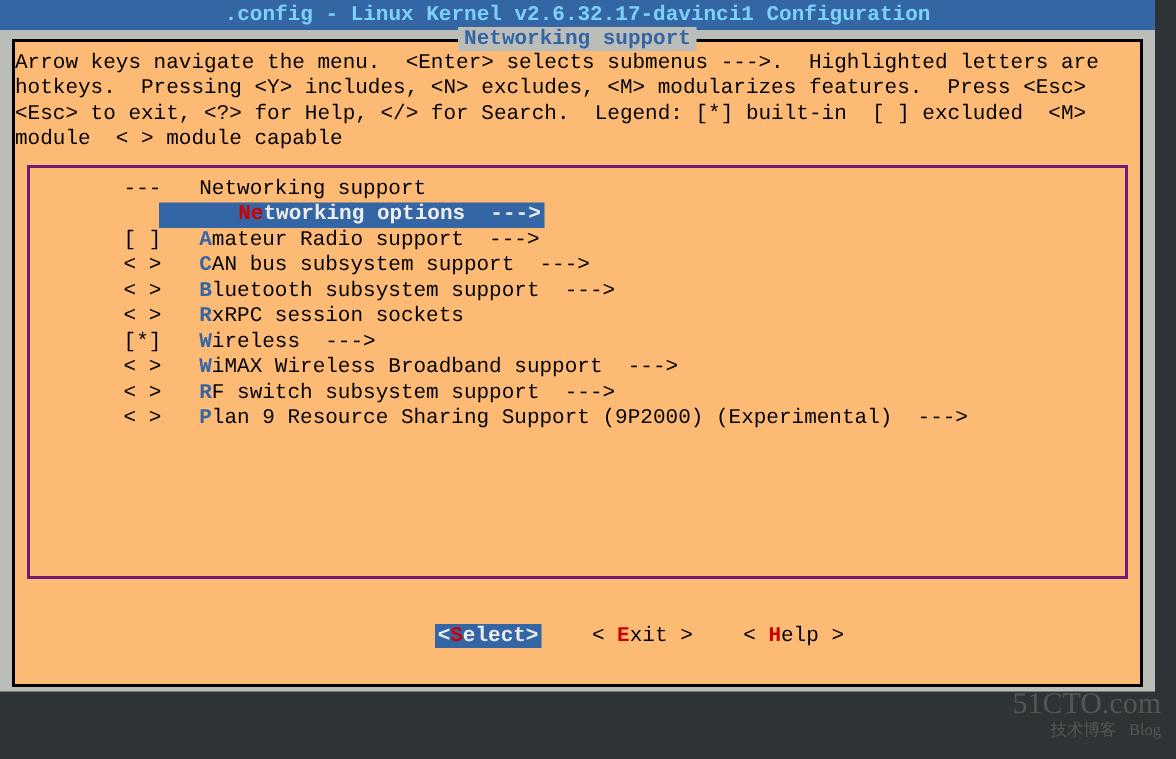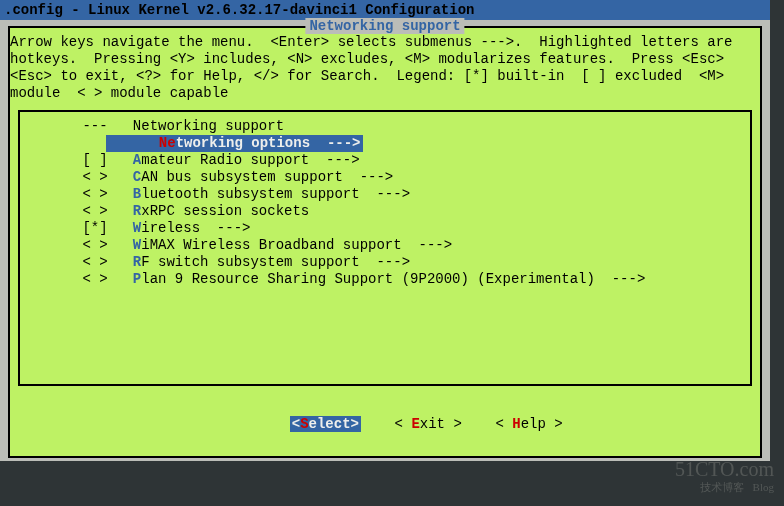--- a/index.html
+++ b/index.html
@@ -14,51 +14,52 @@
   }
   .window {
     background: #bbbdb8;
     width: 770px;
     height: 461px;
     margin: 0;
     position: relative;
   }
   .titlebar {
     background: #3465a4;
-    color: #000000;
+    color: #7dd3fc;
     padding: 2px 4px;
     font-weight: bold;
     height: 20px;
     line-height: 16px;
+    text-align: center;
   }
   .outer-frame {
     border: 2px solid #000;
     margin: 6px 8px 0 8px;
     height: 432px;
     position: relative;
-    background: #bef264;
+    background: #fdba74;
   }
   .dialog-title {
     position: absolute;
     top: -10px;
     left: 50%;
     transform: translateX(-50%);
     background: #bbbdb8;
     color: #3465a4;
     font-weight: bold;
     padding: 0 4px;
   }
   .help-text {
     padding: 6px 8px 4px 0;
     color: #000;
     line-height: 17px;
     white-space: pre-wrap;
   }
   .inner-frame {
-    border: 2px solid #000000;
+    border: 2px solid #701a75;
     margin: 4px 8px 10px 8px;
     height: 276px;
     padding: 6px 0;
     position: relative;
   }
   .menu-line {
     padding: 0 12px;
     line-height: 17px;
     white-space: pre;
     color: #000;

